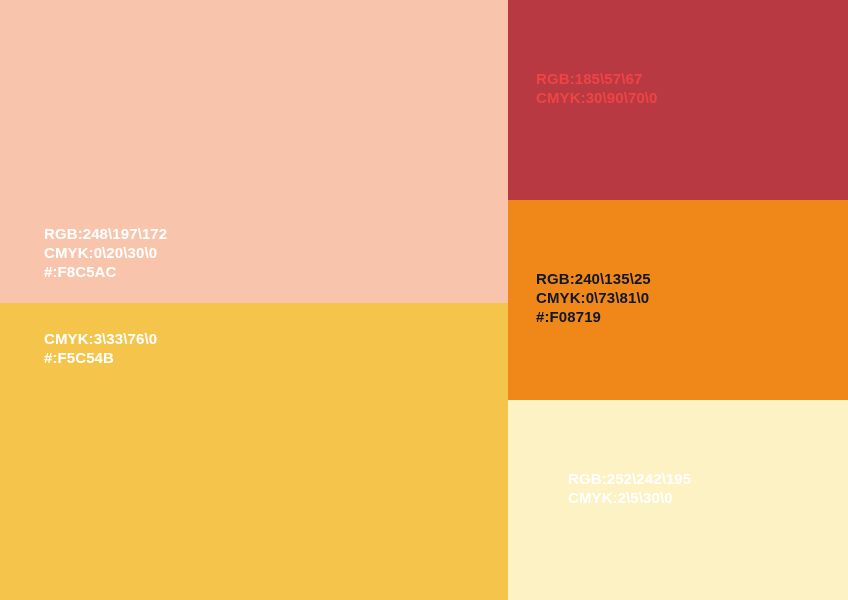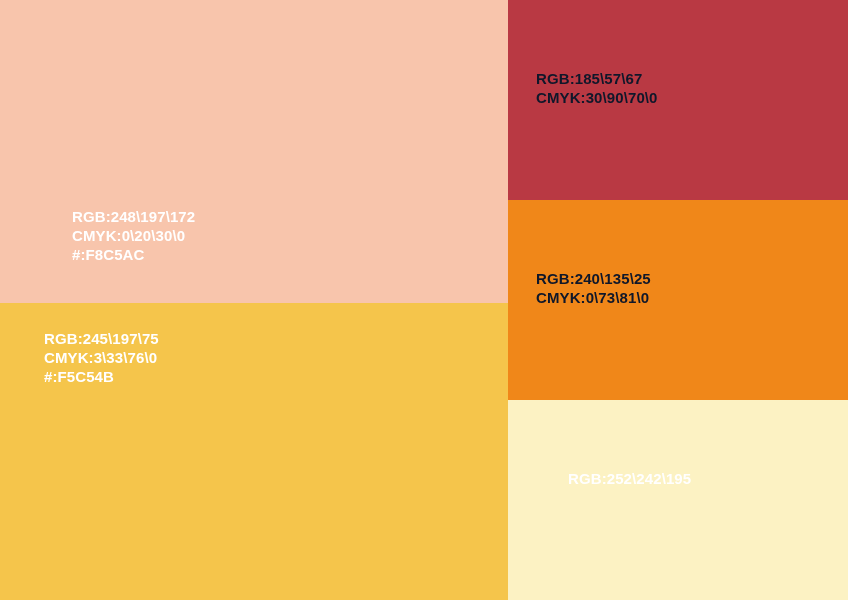--- a/index.html
+++ b/index.html
@@ -38,21 +38,21 @@
   
   .sw-peach  { left: 0;   top: 0;   width: 508px; height: 303px; }
   .sw-yellow { left: 0;   top: 303px; width: 508px; height: 297px; }
 
   
   .sw-red    { left: 508px; top: 0;   width: 340px; height: 200px; }
   .sw-orange { left: 508px; top: 200px; width: 340px; height: 200px; }
   .sw-cream  { left: 508px; top: 400px; width: 340px; height: 200px; }
 
   
-  .info-peach  { left: 44px;  top: 207px; margin-left: 28px; }
+  .info-peach  { left: 44px;  top: 224px; }
   .info-yellow { left: 44px;  top: 329px; }
   .info-red    { left: 536px; top: 69px;  }
   .info-orange { left: 536px; top: 269px; }
   .info-cream  { left: 536px; top: 469px; margin-left: 32px; }
 </style>
 </head>
 <body>
 
 <div id="palette">
 
@@ -66,32 +66,33 @@
 
   <div class="swatch sw-cream" style="background: rgb(252, 242, 195);"></div>
 
   <div class="swatch-info info-peach" style="color: rgb(255, 255, 255);">
     <span class="line">RGB:248\197\172</span>
     <span class="line">CMYK:0\20\30\0</span>
     <span class="line">#:F8C5AC</span>
   </div>
 
   <div class="swatch-info info-yellow" style="color: rgb(255, 255, 255);">
-    <span class="line">RGB:245\197\75</span>
     <span class="line">CMYK:3\33\76\0</span>
     <span class="line">#:F5C54B</span>
   </div>
 
-  <div class="swatch-info info-red" style="color: #0f172a;">
+  <div class="swatch-info info-red" style="color: #ef4444;">
     <span class="line">RGB:185\57\67</span>
     <span class="line">CMYK:30\90\70\0</span>
   </div>
 
   <div class="swatch-info info-orange" style="color: #0f172a;">
     <span class="line">RGB:240\135\25</span>
     <span class="line">CMYK:0\73\81\0</span>
+    <span class="line">#:F08719</span>
   </div>
 
   <div class="swatch-info info-cream" style="color: rgb(255, 255, 255);">
     <span class="line">RGB:252\242\195</span>
+    <span class="line">CMYK:2\5\30\0</span>
   </div>
 
 </div>
 
 </body></html>

